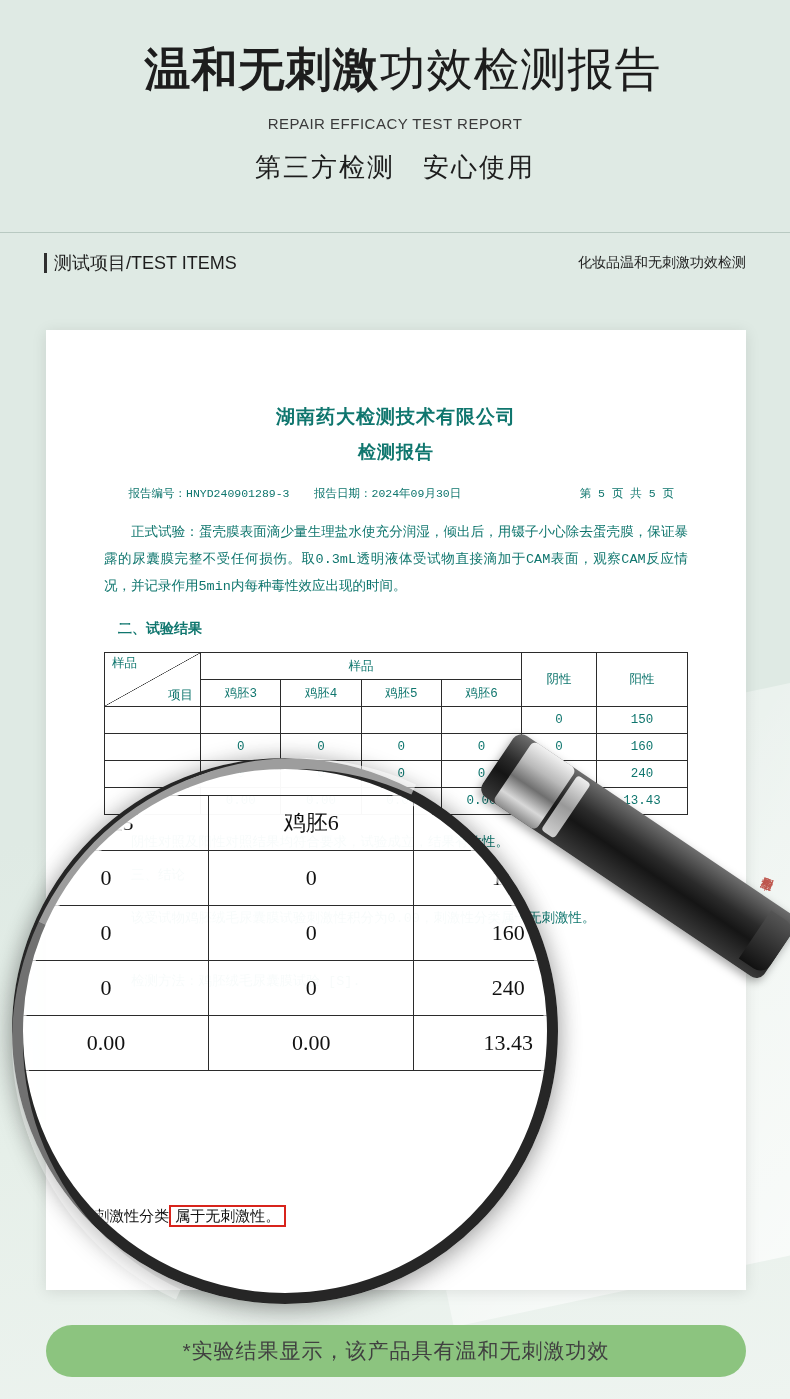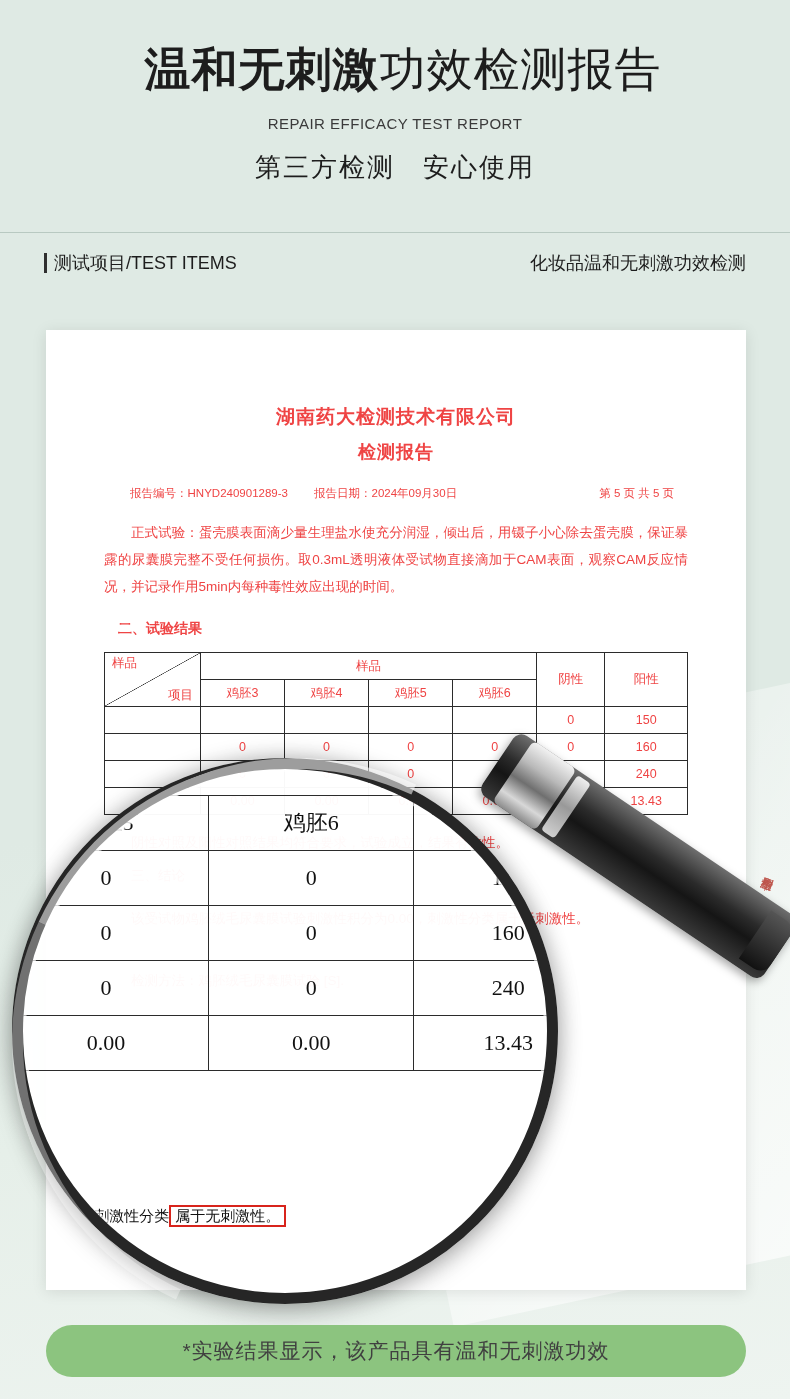--- a/index.html
+++ b/index.html
@@ -83,36 +83,36 @@
     padding-left: 10px;
   }
   .items-left::before {
     content: "";
     position: absolute;
     left: 0; top: 2px;
     width: 3px; height: 20px;
     background: #2f2f2f;
   }
   .items-right {
-    font-size: 18px;
+    font-size: 14px;
     color: #1d1d1d;
     margin-left: 18px;
   }
 
   
   .sheet {
     position: absolute;
     left: 46px; top: 330px;
     width: 700px; height: 960px;
     background: #ffffff;
     box-shadow: 0 2px 14px rgba(0,0,0,0.10);
     z-index: 2;
     overflow: hidden;
-    font-family: Liberation Sans, sans-serif;
-    color: #ef4444;
+    font-family: Liberation Mono, monospace;
+    color: #0f766e;
   }
   .sheet-inner { padding: 74px 58px 0 58px; }
   .doc-company {
     text-align: center;
     font-size: 19px;
     font-weight: bold;
     letter-spacing: 1px;
   }
   .doc-reporttitle {
     text-align: center;

